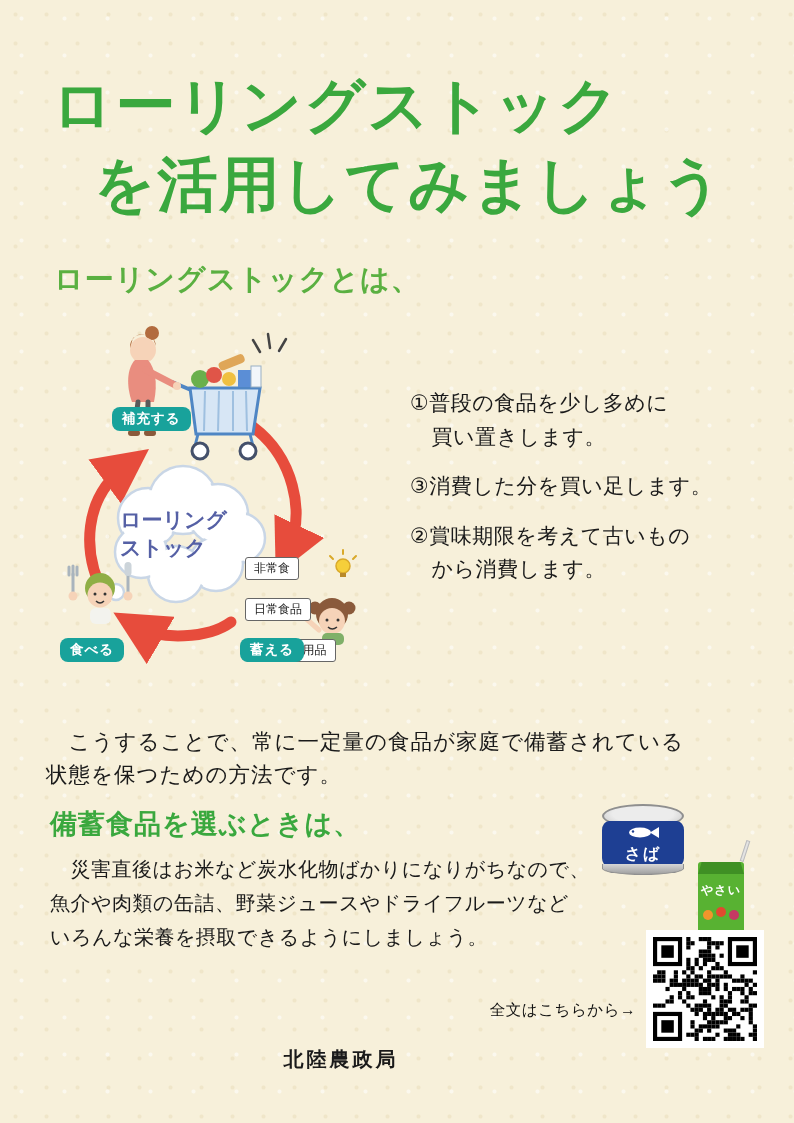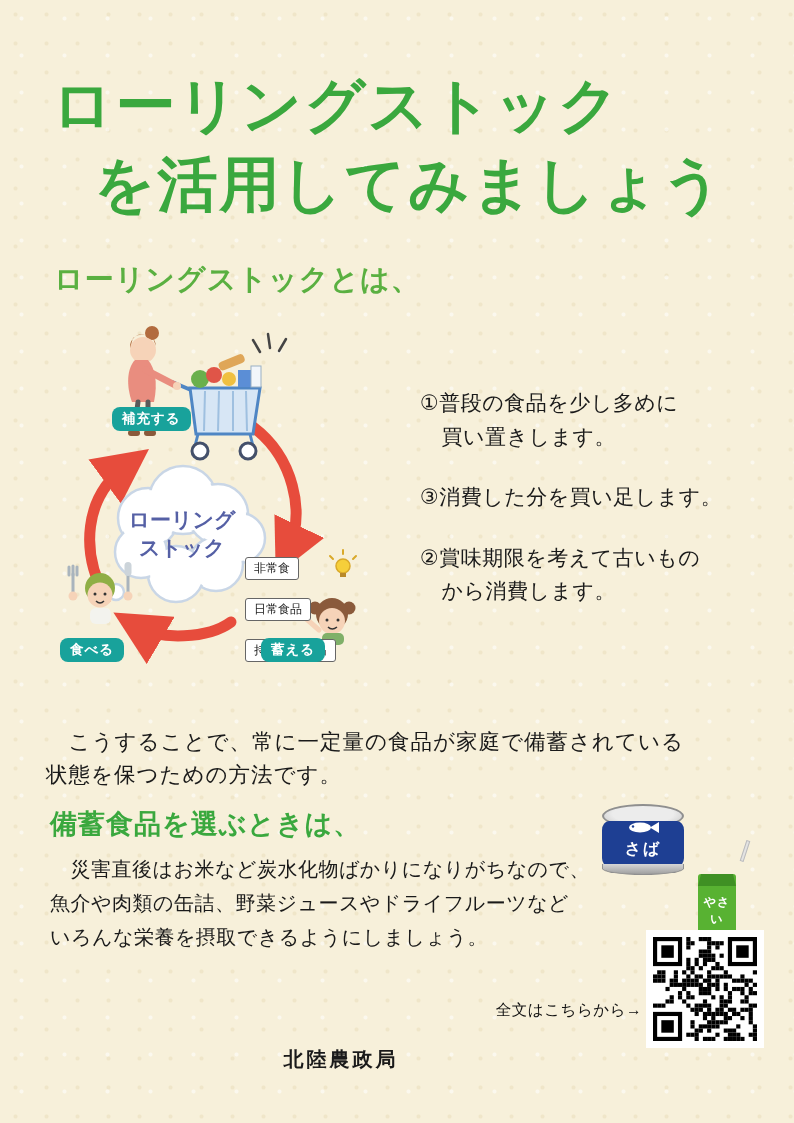--- a/index.html
+++ b/index.html
@@ -24,63 +24,63 @@
   .intro-heading{left:54px;top:260px;font-size:29px;font-weight:bold;color:#5ab041;letter-spacing:1px}
   .heading2{left:50px;top:806px;font-size:27px;font-weight:bold;color:#3aa83e;letter-spacing:1px}
 
   
   .cycle{left:48px;top:322px;width:368px;height:352px}
   .cycle svg.scene{position:absolute;left:0;top:0}
   .badge{position:absolute;background:#18a29b;color:#fff;font-size:13.5px;font-weight:bold;
          padding:3px 10px;border-radius:8px;letter-spacing:1px;white-space:nowrap}
   .badge.restock{left:64px;top:85px}
   .badge.eat{left:12px;top:316px}
-  .badge.store{left:213px;top:316px}
-  .cloud-text{position:absolute;left:72px;top:184px;width:124px;text-align:center;
+  .badge.store{left:192px;top:316px}
+  .cloud-text{position:absolute;left:72px;top:184px;width:124px;
               font-size:21px;font-weight:bold;color:#5560a5;line-height:1.35;white-space:pre-line}
   .shelf{position:absolute;left:197px;top:235px}
   .shelf .box{background:#fff;border:1.5px solid #666;border-radius:3px;padding:2px 8px;
               font-size:12px;width:max-content;margin-bottom:18px;color:#222}
 
   
-  .steps{left:420px;top:386px;width:375px;display:flex;flex-direction:column;gap:27px;
+  .steps{left:410px;top:386px;width:375px;display:flex;flex-direction:column;gap:16px;
          font-size:21px;line-height:1.6;letter-spacing:0.5px;white-space:pre-line}
 
   
   .body1{left:46px;top:726px;width:720px;font-size:21.5px;line-height:1.55;letter-spacing:1px;white-space:pre-line}
   .body2{left:50px;top:852px;width:580px;font-size:20px;line-height:1.7;letter-spacing:0.5px;white-space:pre-line}
 
   
   .can{left:602px;top:804px;width:82px;height:76px}
   .can-lid{height:24px;border-radius:50%;border:2px solid #8f8f8f;
            background:radial-gradient(ellipse at 50% 40%, #ececec 0 55%, #bdbdbd)}
   .can-band{margin-top:-7px;height:46px;background:#1e3f93;border-radius:7px/9px;
-            display:flex;flex-direction:column;align-items:center;gap:7px}
+            display:flex;flex-direction:column;align-items:center;justify-content:center;gap:7px}
   .can-band .label{color:#fff;font-weight:bold;font-size:16px;letter-spacing:2px;line-height:1}
   .can-base{height:11px;margin-top:-3px;border:1px solid #8f8f8f;border-top:none;
             background:linear-gradient(#d6d6d6,#9f9f9f);border-radius:0 0 50% 50%/0 0 60% 60%}
 
   
   .juice{left:698px;top:852px;width:53px;height:78px}
   .juice .straw{position:absolute;right:4px;top:-12px;width:4px;height:22px;background:#e3e3e3;
                 border:1px solid #bbb;transform:rotate(18deg)}
-  .juice .carton{position:absolute;left:0;top:22px;width:38px;height:72px;background:#58b232;
+  .juice .carton{position:absolute;left:0;top:10px;width:46px;height:72px;background:#58b232;
                  border-radius:3px;overflow:hidden}
   .juice .flap{height:12px;background:#3f9024;clip-path:polygon(0 100%,8% 0,92% 0,100% 100%)}
   .juice .jlabel{display:block;text-align:center;color:#fff;font-size:12px;font-weight:bold;
                  margin-top:8px;letter-spacing:1px}
   .juice .veggies{width:10px;height:10px;border-radius:50%;background:#e04a2f;margin:8px auto 0;
                   box-shadow:-13px 3px 0 #f0952c, 13px 3px 0 #c53a63}
 
   
   .qr{left:646px;top:930px;width:118px;height:118px;background:#fff;padding:7px}
 
   
   .source-block{left:210px;top:994px;width:436px;font-size:15.5px;letter-spacing:0.5px;color:#111}
-  .source-line2{text-align:right;margin-top:6px;padding-right:4px}
+  .source-line2{text-align:right;margin-top:6px;padding-right:10px}
   .org{left:0;top:1046px;width:682px;text-align:center;font-size:20px;font-weight:600;letter-spacing:3px}
 </style>
 </head>
 <body>
 
 <div class="page">
 
   <div class="abs title-block">
     <div class="title-line">ローリングストック</div>
     <div class="title-line l2">を活用してみましょう</div>

